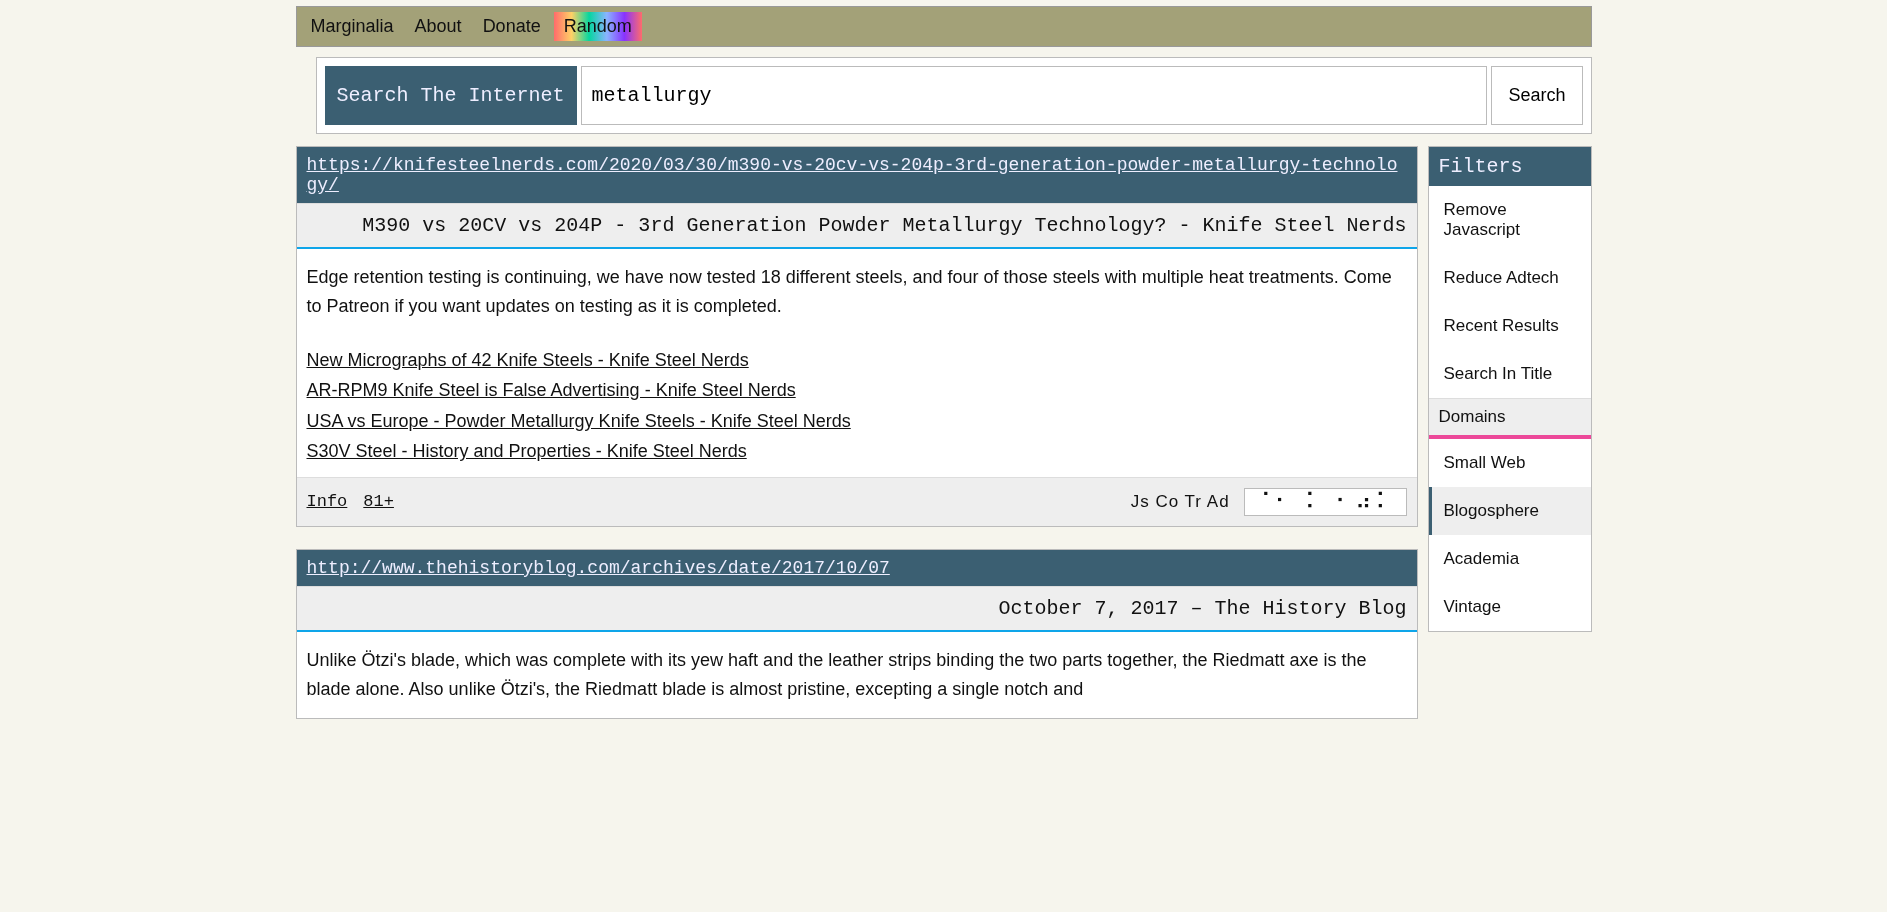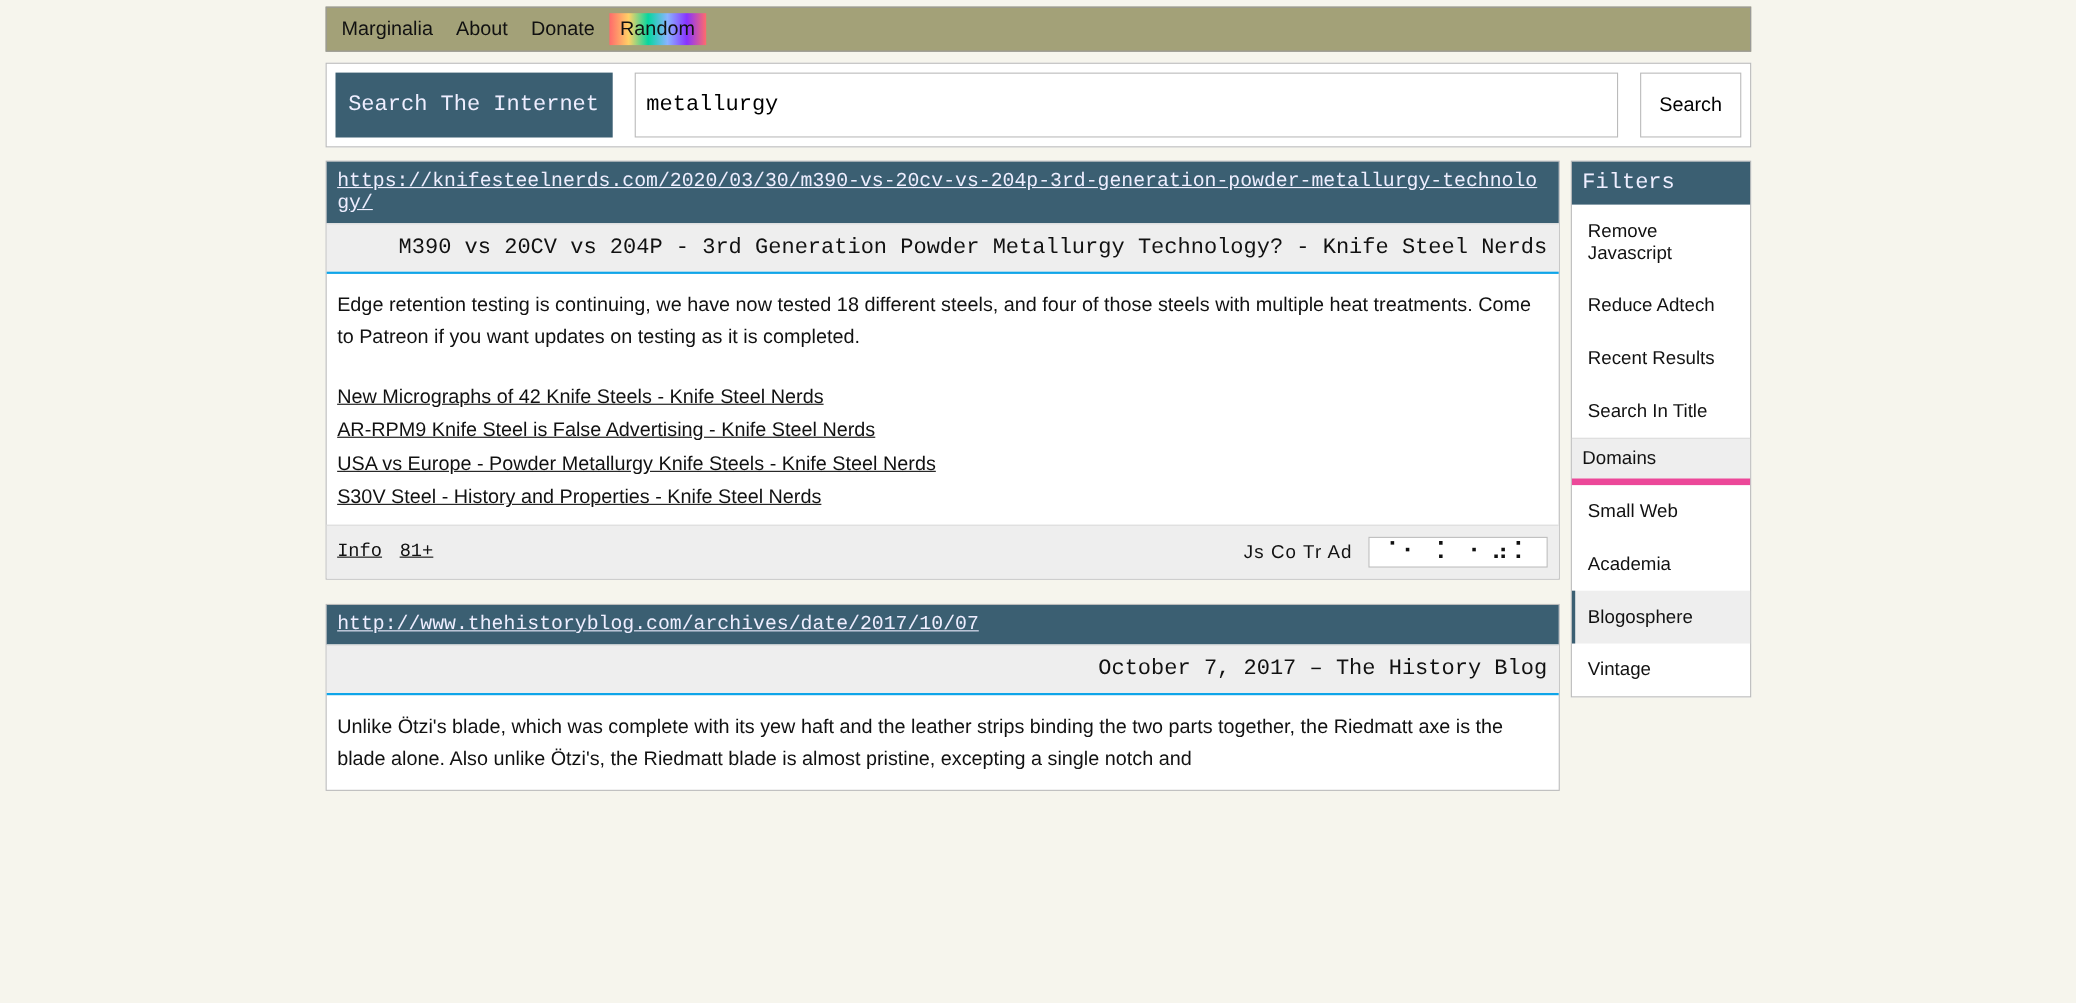--- a/index.html
+++ b/index.html
@@ -31,22 +31,23 @@
     padding: 4px 10px;
   }
 
   
   .searchbar {
     background: #fff;
     border: 1px solid #bbb;
     margin-top: 10px;
     padding: 8px;
     display: flex;
-    gap: 20px;
+    gap: 4px;
     align-items: stretch;
+    margin-left: 20px;
   }
   .searchbar .label {
     background: #3b5f72;
     color: #eef;
     font-family: "Courier New", monospace;
     font-size: 20px;
     padding: 10px 12px;
     white-space: nowrap;
     display: flex;
     align-items: center;
@@ -149,21 +150,21 @@
     color: #eef;
     font-family: "Courier New", monospace;
     font-size: 20px;
     padding: 8px 10px;
   }
   .sidebar .subhdr {
     background: #eee;
     padding: 8px 10px;
     font-size: 17px;
     border-top: 1px solid #ddd;
-    border-bottom: 6px solid #ec4899;
+    border-bottom: 4px solid #ec4899;
   }
   .sidebar .item {
     padding: 14px 12px;
     font-size: 17px;
     border-left: 3px solid transparent;
     cursor: pointer;
   }
   .sidebar .item.active {
     background: #eee;
     border-left: 3px solid #3b5f72;
@@ -226,20 +227,20 @@
     <div class="sidebar">
       <div class="panel">
         <div class="panelhdr">Filters</div>
         <div class="item">Remove Javascript</div>
         <div class="item">Reduce Adtech</div>
         <div class="item">Recent Results</div>
         <div class="item">Search In Title</div>
 
         <div class="subhdr">Domains</div>
         <div class="item">Small Web</div>
+        <div class="item active">Blogosphere</div>
         <div class="item">Academia</div>
-        <div class="item active">Blogosphere</div>
         <div class="item">Vintage</div>
       </div>
     </div>
   </div>
 
 </div>
 
 </body></html>

